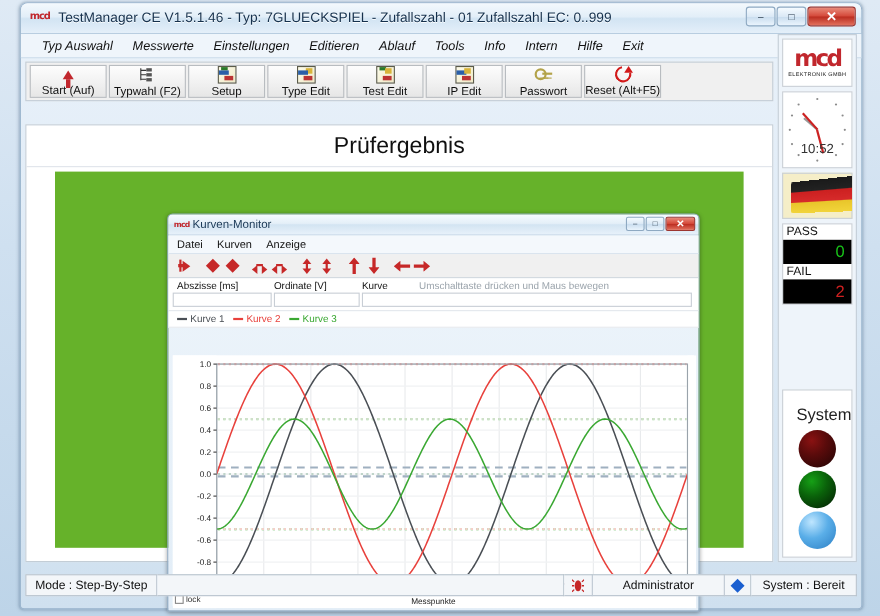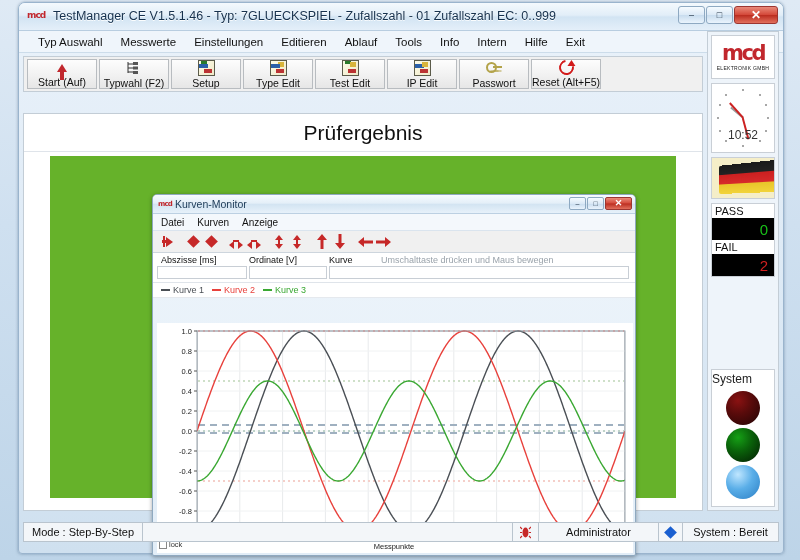--- a/index.html
+++ b/index.html
@@ -67,20 +67,21 @@
   }
   .wbtn.close .gl { color: #fff; font-weight: bold; font-size: 12px; }
 
   
   .menubar {
     height: 22px;
     background: #eff5fb;
     border-bottom: 1px solid #ccdcea;
     display: flex; align-items: center;
     padding-left: 10px;
+    font-style: italic;
   }
   .menubar .mi {
     font-size: 11.5px; color: #111;
     padding: 2px 9px; cursor: default;
     white-space: nowrap;
   }
 
   
   .toolbar {
     position: relative;
@@ -204,21 +205,21 @@
   .pf-label { font-size: 11px; color:#111; padding: 1px 3px; }
   .pf-val {
     background:#000; height:22px; display:flex; align-items:center;
     justify-content:flex-end; padding-right:6px;
     font-size: 15px; font-family:"Liberation Sans", sans-serif;
   }
   .pf-val.pass { color:#18c018; }
   .pf-val.fail { color:#d02020; }
 
   .sys-panel { position:absolute; left:3px; right:3px; bottom:3px; background:#fff; border:1px solid #c9cfd6; padding-bottom:4px; }
-  .sys-title { text-align:left; font-size:12px; color:#222; padding:2px 0 2px; }
+  .sys-title { text-align:right; font-size:15px; color:#222; padding:14px 0 2px; }
   .lamp {
     width: 34px; height: 34px; border-radius:50%;
     margin: 3px auto;
   }
   .lamp.red  { background: radial-gradient(circle at 35% 28%, #8a1212 0%, #5a0b0b 40%, #200404 100%); }
   .lamp.grn  { background: radial-gradient(circle at 35% 28%, #16a016 0%, #0a620a 42%, #031a03 100%); }
   .lamp.blu  { background: radial-gradient(circle at 35% 28%, #bfe6ff 0%, #5aaee8 45%, #2b7ec4 100%); }
 
   
   .content {

